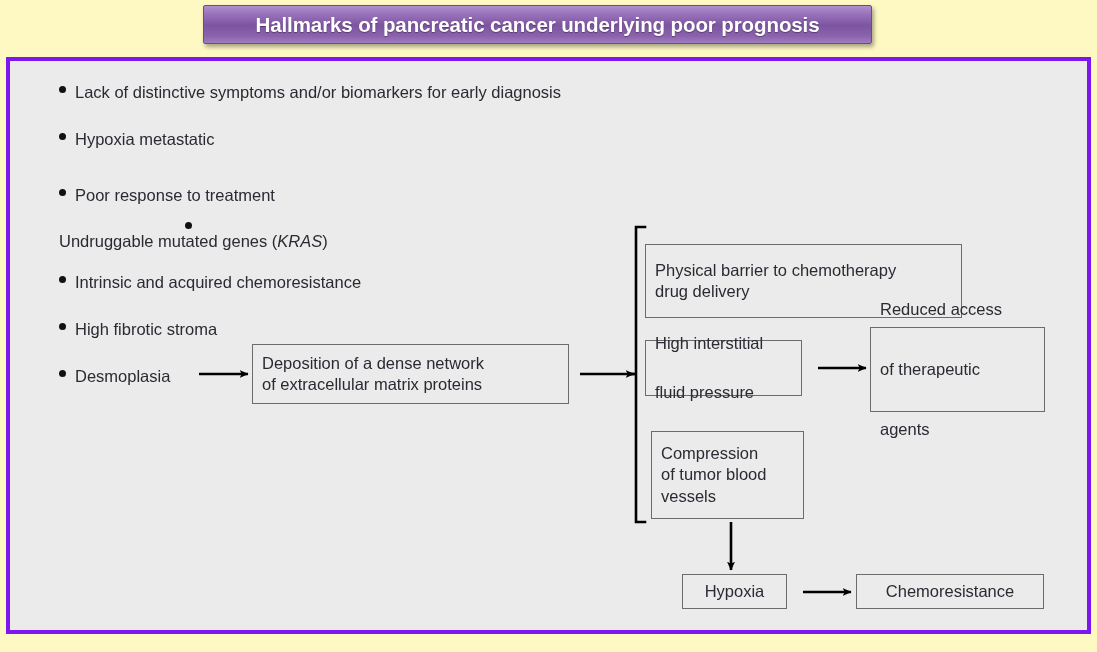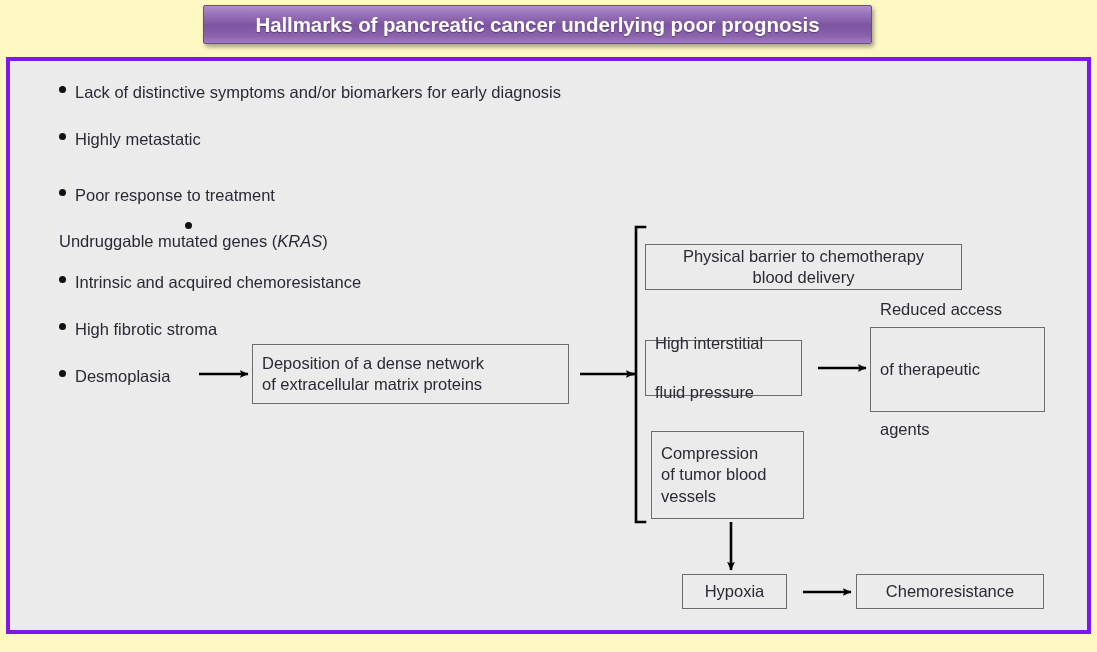--- a/index.html
+++ b/index.html
@@ -118,21 +118,21 @@
 
   <div id="panel">
 
     <div class="bullet-row" style="top:22px;">
       <span class="bullet-dot"></span>
       <span class="bullet-label"><span>Lack of distinctive symptoms and/or biomarkers for early diagnosis</span><span class="ital"></span><span></span></span>
     </div>
 
     <div class="bullet-row" style="top:69px;">
       <span class="bullet-dot"></span>
-      <span class="bullet-label"><span>Highly metastatic</span><span class="ital"></span><span></span></span>
+      <span class="bullet-label"><span>Hypoxia metastatic</span><span class="ital"></span><span></span></span>
     </div>
 
     <div class="bullet-row" style="top:117px;margin-top:8px;">
       <span class="bullet-dot"></span>
       <span class="bullet-label"><span>Poor response to treatment</span><span class="ital"></span><span></span></span>
     </div>
 
     <div class="bullet-row" style="top:164px;flex-direction:column;">
       <span class="bullet-dot"></span>
       <span class="bullet-label"><span>Undruggable mutated genes (</span><span class="ital">KRAS</span><span>)</span></span>
@@ -151,23 +151,23 @@
     <div class="bullet-row" style="top:306px;">
       <span class="bullet-dot"></span>
       <span class="bullet-label"><span>Desmoplasia</span><span class="ital"></span><span></span></span>
     </div>
 
     <div class="fbox" style="left:242px; top:283px; width:317px; height:60px;">
       <span>Deposition of a dense network</span>
       <span>of extracellular matrix proteins</span>
     </div>
 
-    <div class="fbox" style="left:635px; top:183px; width:317px; height:46px;text-align:center;">
+    <div class="fbox" style="left:635px; top:183px; width:317px; height:74px;">
       <span>Physical barrier to chemotherapy</span>
-      <span>blood delivery</span>
+      <span>drug delivery</span>
     </div>
 
     <div class="fbox" style="left:635px; top:279px; width:157px; height:56px;gap:28px;">
       <span>High interstitial</span>
       <span>fluid pressure</span>
     </div>
 
     <div class="fbox" style="left:860px; top:266px; width:175px; height:85px;gap:39px;">
       <span>Reduced access</span>
       <span>of therapeutic</span>

